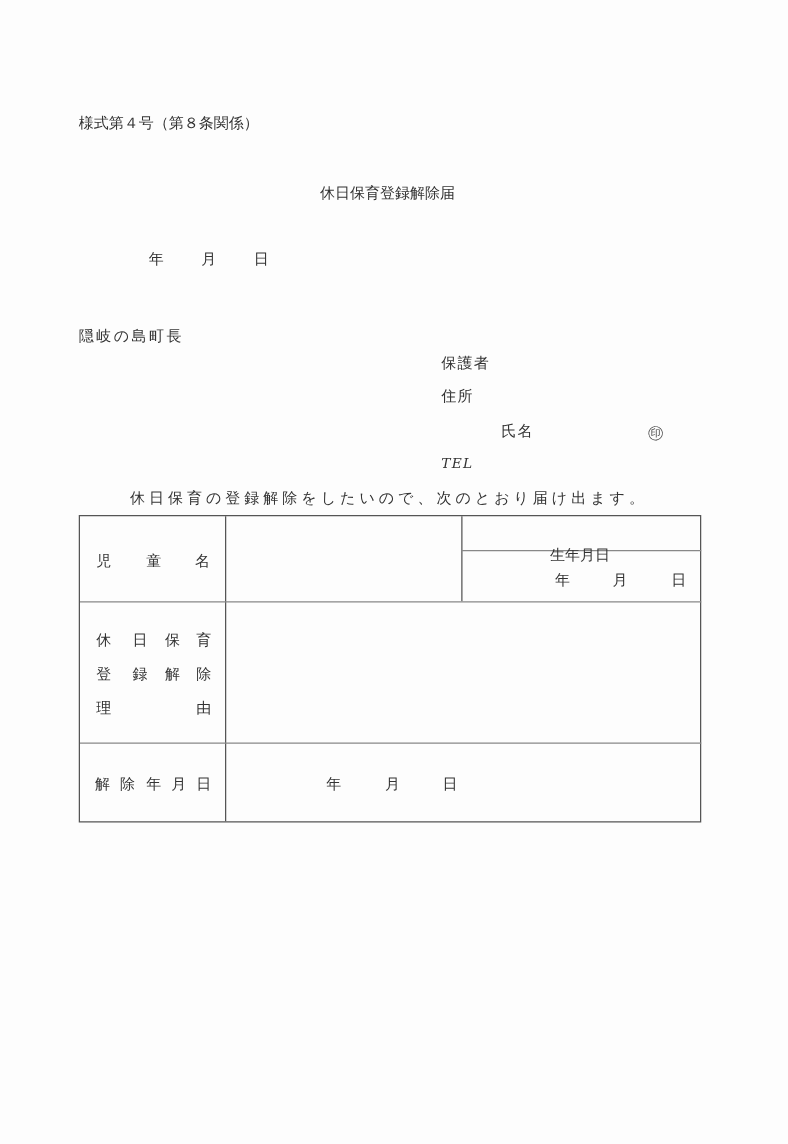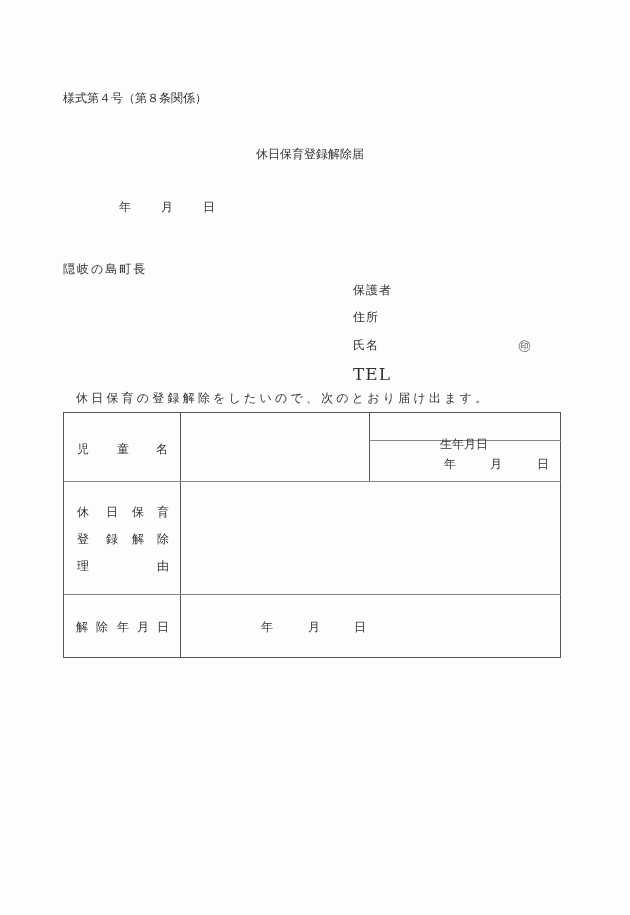--- a/index.html
+++ b/index.html
@@ -16,21 +16,21 @@
       color: #333333;
       font-size: 12px;
     }
     .abs { position: absolute; white-space: nowrap; text-align: center; }
     .form-no { left: 63px; top: 90px; font-size: 12px; }
     .title { left: 256px; top: 146px; font-size: 12px; }
     .date-line { top: 199px; font-size: 12px; }
     .addressee { left: 63px; top: 261px; font-size: 12px; letter-spacing: 2px; }
     .guardian-line { left: 353px; font-size: 12px; letter-spacing: 1px; }
     .seal { left: 518px; top: 337px; font-size: 13px; }
-    .intro { left: 76px; top: 390px; font-size: 12px; letter-spacing: 3.2px; }
+    .intro { left: 104px; top: 390px; font-size: 12px; letter-spacing: 3.2px; }
 
     .table {
       position: absolute;
       left: 63px;
       top: 412px;
       width: 498px;
       height: 246px;
       border: 1.5px solid #555555;
       box-sizing: border-box;
     }
@@ -48,23 +48,23 @@
   <span class="abs date-line" style="left:119px;">年</span>
   <span class="abs date-line" style="left:161px;">月</span>
   <span class="abs date-line" style="left:203px;">日</span>
 </div>
 
 <div class="abs addressee">隠岐の島町長</div>
 
 <div>
   <div class="abs guardian-line" style="top:282px;">保護者</div>
   <div class="abs guardian-line" style="top:309px;">住所</div>
-  <div class="abs guardian-line" style="top:337px;">氏名</div>
+  <div class="abs guardian-line" style="top:337px;margin-left:48px;">氏名</div>
   <div class="abs seal">㊞</div>
-  <div class="abs guardian-line" style="top:364px; font-family: 'DejaVu Serif', serif; font-size:17px;">TEL</div>
+  <div class="abs guardian-line" style="top:364px; font-family: 'DejaVu Serif', serif; font-size:11px;font-style:italic;">TEL</div>
 </div>
 
 <div class="abs intro">休日保育の登録解除をしたいので、次のとおり届け出ます。</div>
 
 <div class="table">
 
   <div class="vline" style="left:116px; top:0; height:244px;"></div>
   <div class="vline" style="left:305px; top:0; height:68px;"></div>
 
   <div class="hline" style="left:305px; top:27px; width:192px;"></div>

